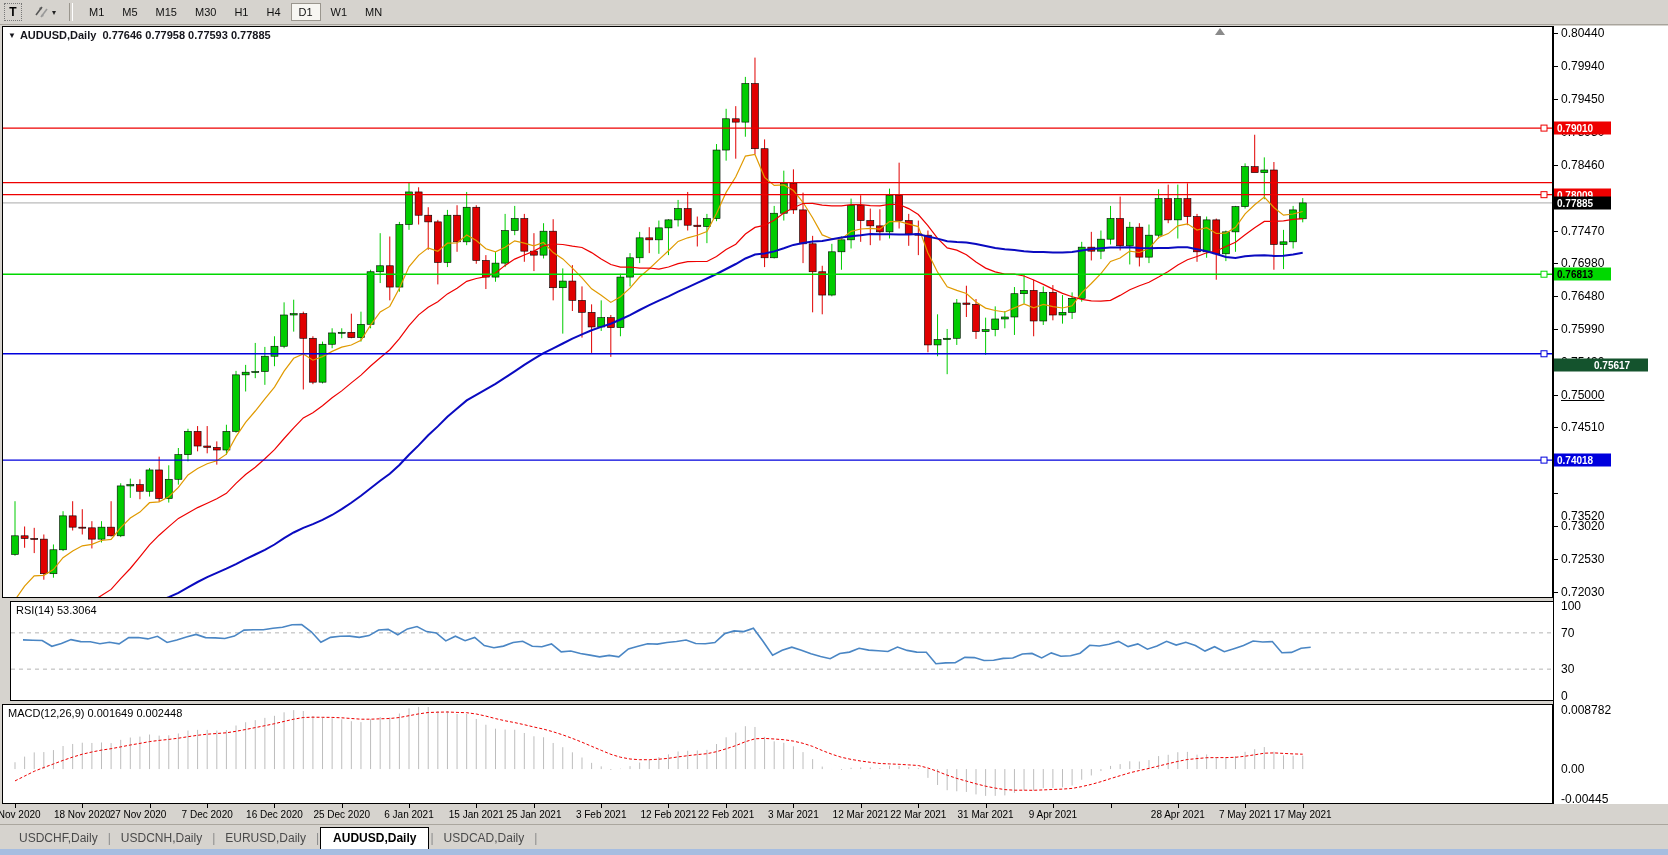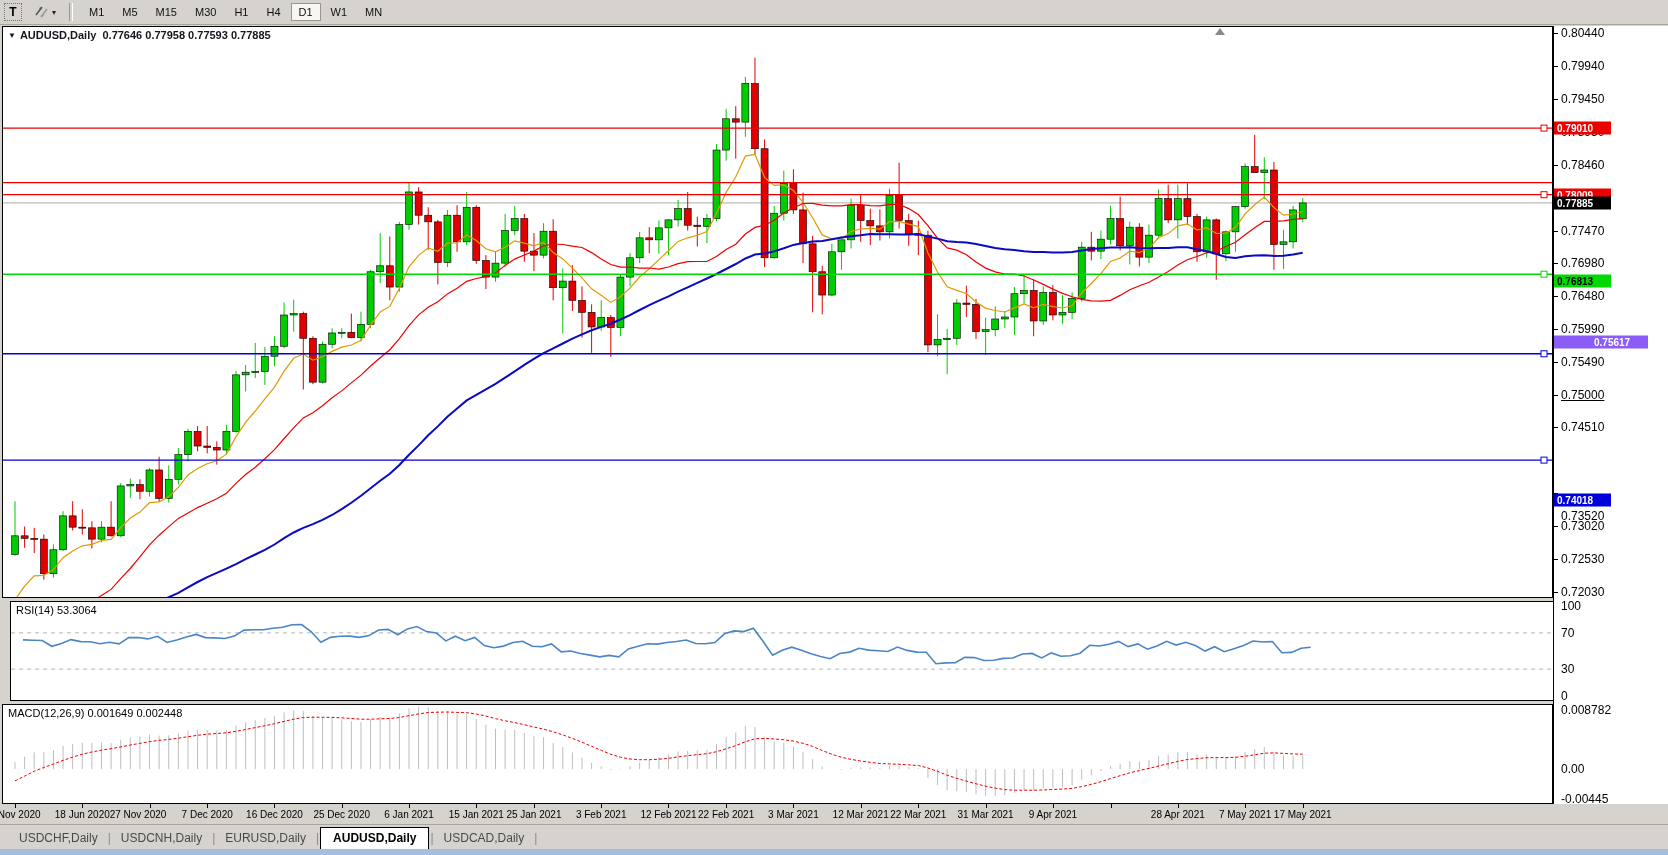--- a/index.html
+++ b/index.html
@@ -542,37 +542,37 @@
       <div class="tick-label" style="top: 490px;">0.73520</div>
       <div class="tick-mark" style="top: 500.498px;"></div>
       <div class="tick-label" style="top: 500.498px;">0.73020</div>
       <div class="tick-mark" style="top: 533.089px;"></div>
       <div class="tick-label" style="top: 533.089px;">0.72530</div>
       <div class="tick-mark" style="top: 566.344px;"></div>
       <div class="tick-label" style="top: 566.344px;">0.72030</div>
       <div class="badge" style="top: 102.097px; background: rgb(238, 0, 0); color: rgb(255, 255, 255);">0.79010</div>
       <div class="badge" style="top: 168.674px; background: rgb(238, 0, 0); color: rgb(255, 255, 255);">0.78009</div>
       <div class="badge" style="top: 176.922px; background: rgb(0, 0, 0); color: rgb(255, 255, 255);">0.77885</div>
-      <div class="badge" style="top: 248.222px; background: rgb(0, 216, 0); color: rgb(0, 0, 0); margin-top: 7px;">0.76813</div>
-      <div class="badge" style="top: 316px; background: #8b5cf6; color: rgb(255, 255, 255); padding-left: 40px;">0.75617</div>
-      <div class="badge" style="top: 434.12px; background: rgb(0, 0, 221); color: rgb(255, 255, 255); margin-top: 40px;">0.74018</div>
+      <div class="badge" style="top: 248.222px; background: rgb(0, 216, 0); color: rgb(0, 0, 0);">0.76813</div>
+      <div class="badge" style="top: 339px; background: #14532d; color: rgb(255, 255, 255); padding-left: 40px;">0.75617</div>
+      <div class="badge" style="top: 434.12px; background: rgb(0, 0, 221); color: rgb(255, 255, 255);">0.74018</div>
       <div class="tick-label" style="top: 579.63px;">100</div>
       <div class="tick-label" style="top: 606.852px;">70</div>
       <div class="tick-label" style="top: 643.148px;">30</div>
       <div class="tick-label" style="top: 670.37px;">0</div>
       <div class="tick-label" style="top: 684px;">0.008782</div>
       <div class="tick-label" style="top: 743.069px;">0.00</div>
       <div class="tick-label" style="top: 773px;">-0.00445</div>
     </div>
 
   <div id="date-axis">
       <div class="date-tick" style="left: 15px;"></div>
       <div class="date-label" style="left: 15px;">9 Nov 2020</div>
       <div class="date-tick" style="left: 82.27px;"></div>
-      <div class="date-label" style="left: 82.27px;">18 Jun 2020</div>
+      <div class="date-label" style="left: 82.27px;">18 Nov 2020</div>
       <div class="date-tick" style="left: 149.54px;"></div>
       <div class="date-label" style="left: 138px;">27 Nov 2020</div>
       <div class="date-tick" style="left: 207.2px;"></div>
       <div class="date-label" style="left: 207.2px;">7 Dec 2020</div>
       <div class="date-tick" style="left: 274.47px;"></div>
       <div class="date-label" style="left: 274.47px;">16 Dec 2020</div>
       <div class="date-tick" style="left: 341.74px;"></div>
       <div class="date-label" style="left: 341.74px;">25 Dec 2020</div>
       <div class="date-tick" style="left: 409.01px;"></div>
       <div class="date-label" style="left: 409.01px;">6 Jan 2021</div>

